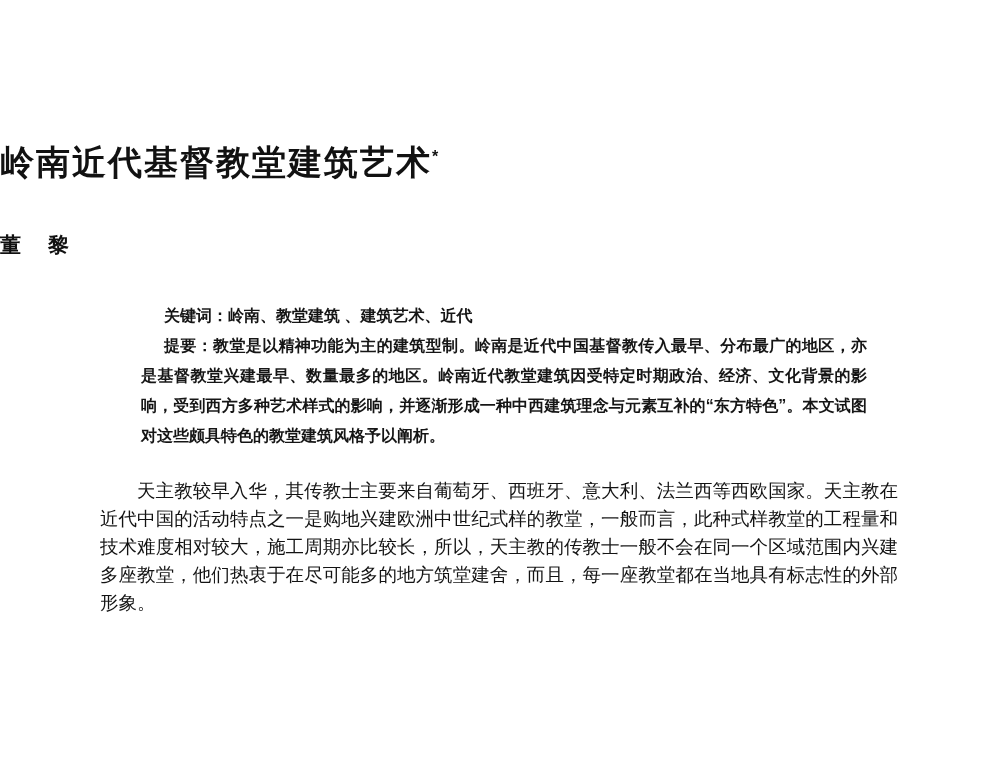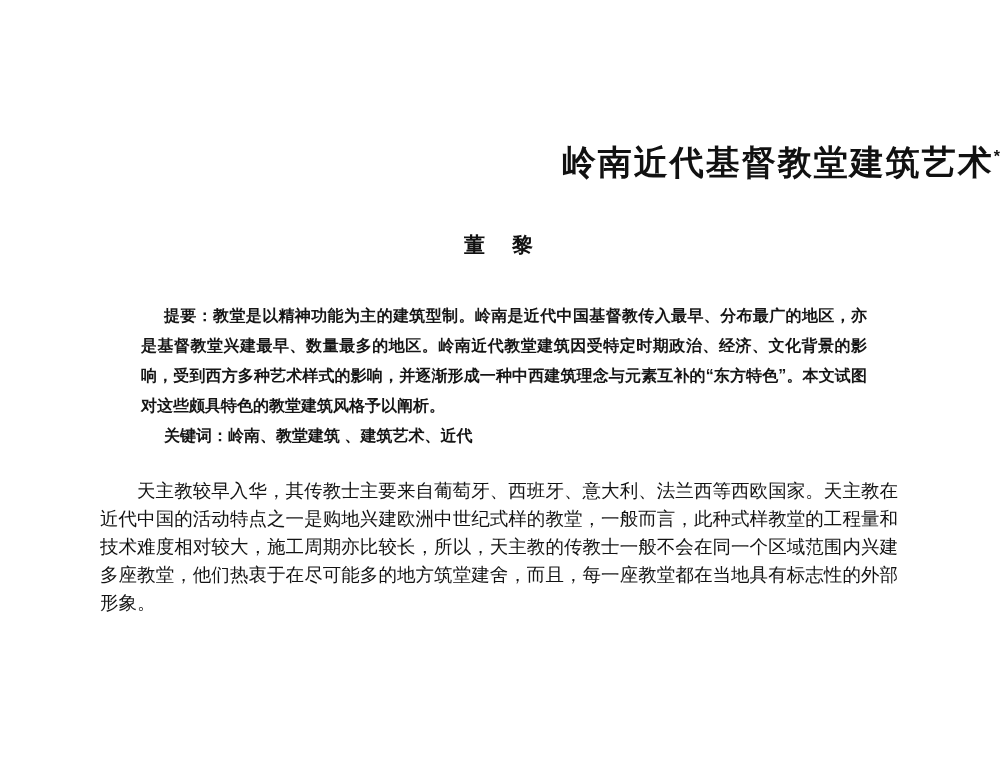--- a/index.html
+++ b/index.html
@@ -16,37 +16,36 @@
     color: #161616;
     font-family: "Liberation Sans", sans-serif;
     overflow: hidden;
   }
   .title {
     position: absolute;
     top: 140px;
     left: 0;
     right: 0;
     margin: 0;
-    text-align: right;
+    text-align: left;
     font-size: 34px;
     font-weight: 700;
     letter-spacing: 2px;
     color: #111111;
   }
   .title sup {
     font-size: 16px;
     vertical-align: super;
     letter-spacing: 0;
   }
   .author {
     position: absolute;
     top: 231px;
     left: 0;
     right: 0;
-    text-align: center;
     font-size: 21px;
     font-weight: 700;
     letter-spacing: 3px;
     color: #111111;
   }
   .abstract {
     position: absolute;
     top: 301px;
     left: 141px;
     width: 726px;
@@ -79,21 +78,21 @@
 </head>
 <body>
 
 <div class="page">
 
   <h1 class="title"><span>岭南近代基督教堂建筑艺术</span><sup>*</sup></h1>
 
   <div class="author">董　黎</div>
 
   <div class="abstract">
+    <p><span class="keywords-label">关键词：</span><span>岭南、教堂建筑 、建筑艺术、近代</span></p>
     <p><span class="abstract-label">提要：</span><span>教堂是以精神功能为主的建筑型制。岭南是近代中国基督教传入最早、分布最广的地区，亦是基督教堂兴建最早、数量最多的地区。岭南近代教堂建筑因受特定时期政治、经济、文化背景的影响，受到西方多种艺术样式的影响，并逐渐形成一种中西建筑理念与元素互补的“东方特色”。本文试图对这些颇具特色的教堂建筑风格予以阐析。</span></p>
-    <p><span class="keywords-label">关键词：</span><span>岭南、教堂建筑 、建筑艺术、近代</span></p>
   </div>
 
   <div class="article-body">
     <p>天主教较早入华，其传教士主要来自葡萄牙、西班牙、意大利、法兰西等西欧国家。天主教在近代中国的活动特点之一是购地兴建欧洲中世纪式样的教堂，一般而言，此种式样教堂的工程量和技术难度相对较大，施工周期亦比较长，所以，天主教的传教士一般不会在同一个区域范围内兴建多座教堂，他们热衷于在尽可能多的地方筑堂建舍，而且，每一座教堂都在当地具有标志性的外部形象。</p>
   </div>
 
 </div>
 
 </body></html>

